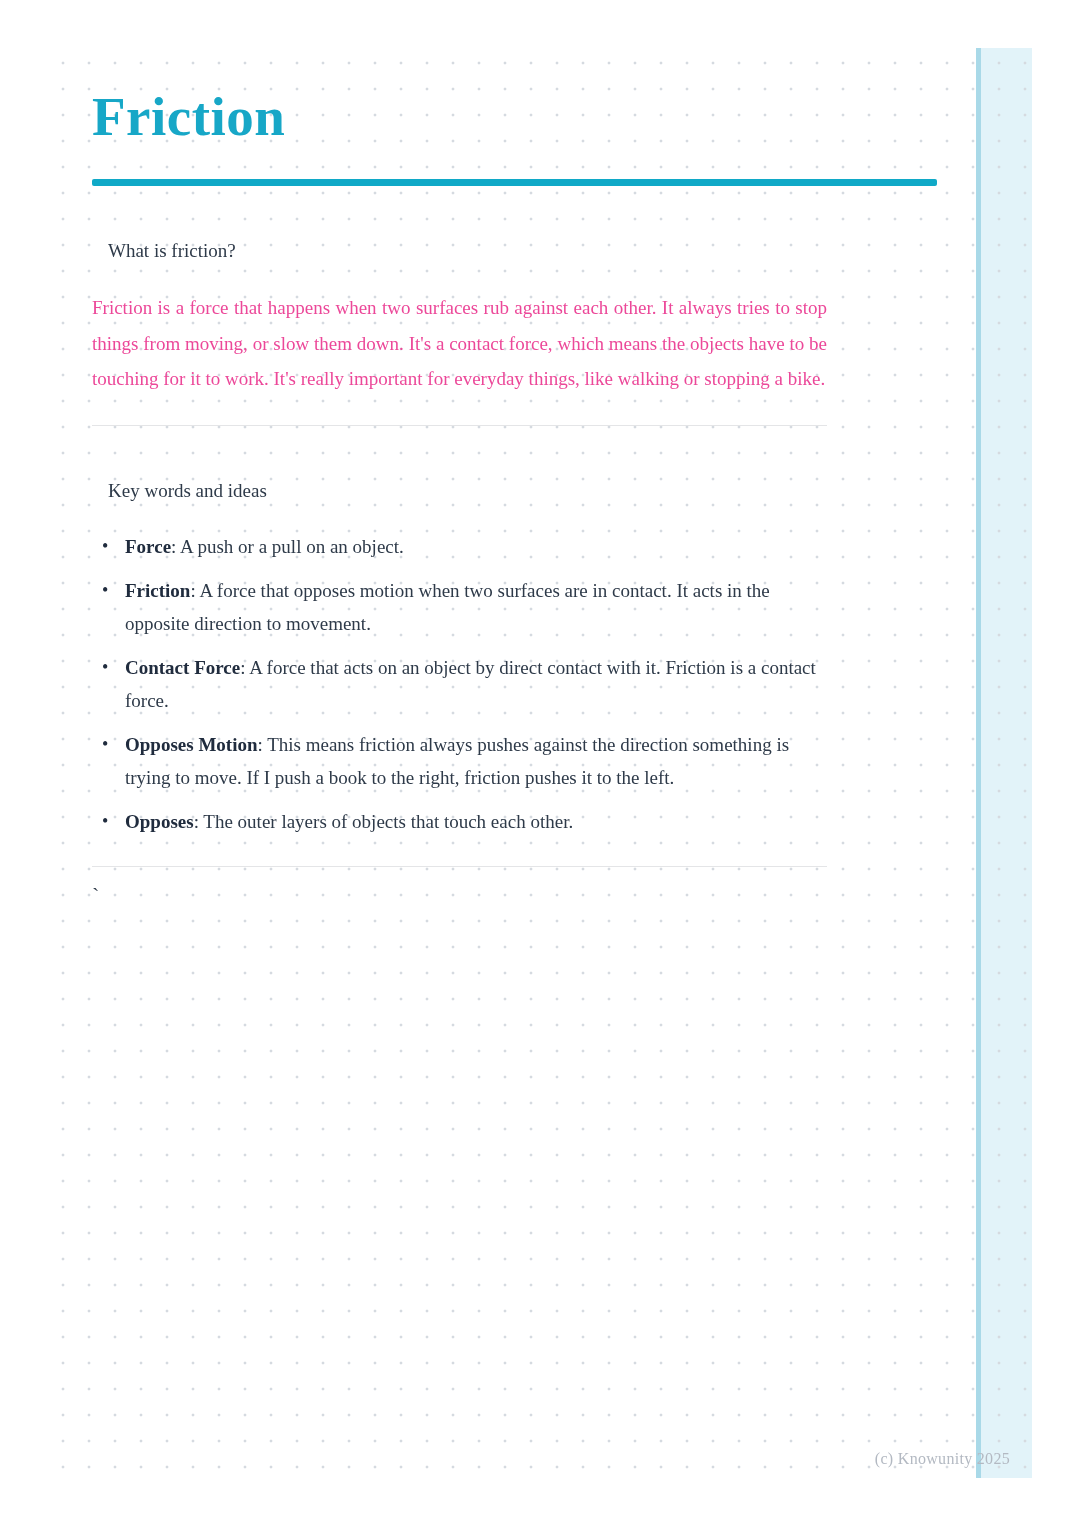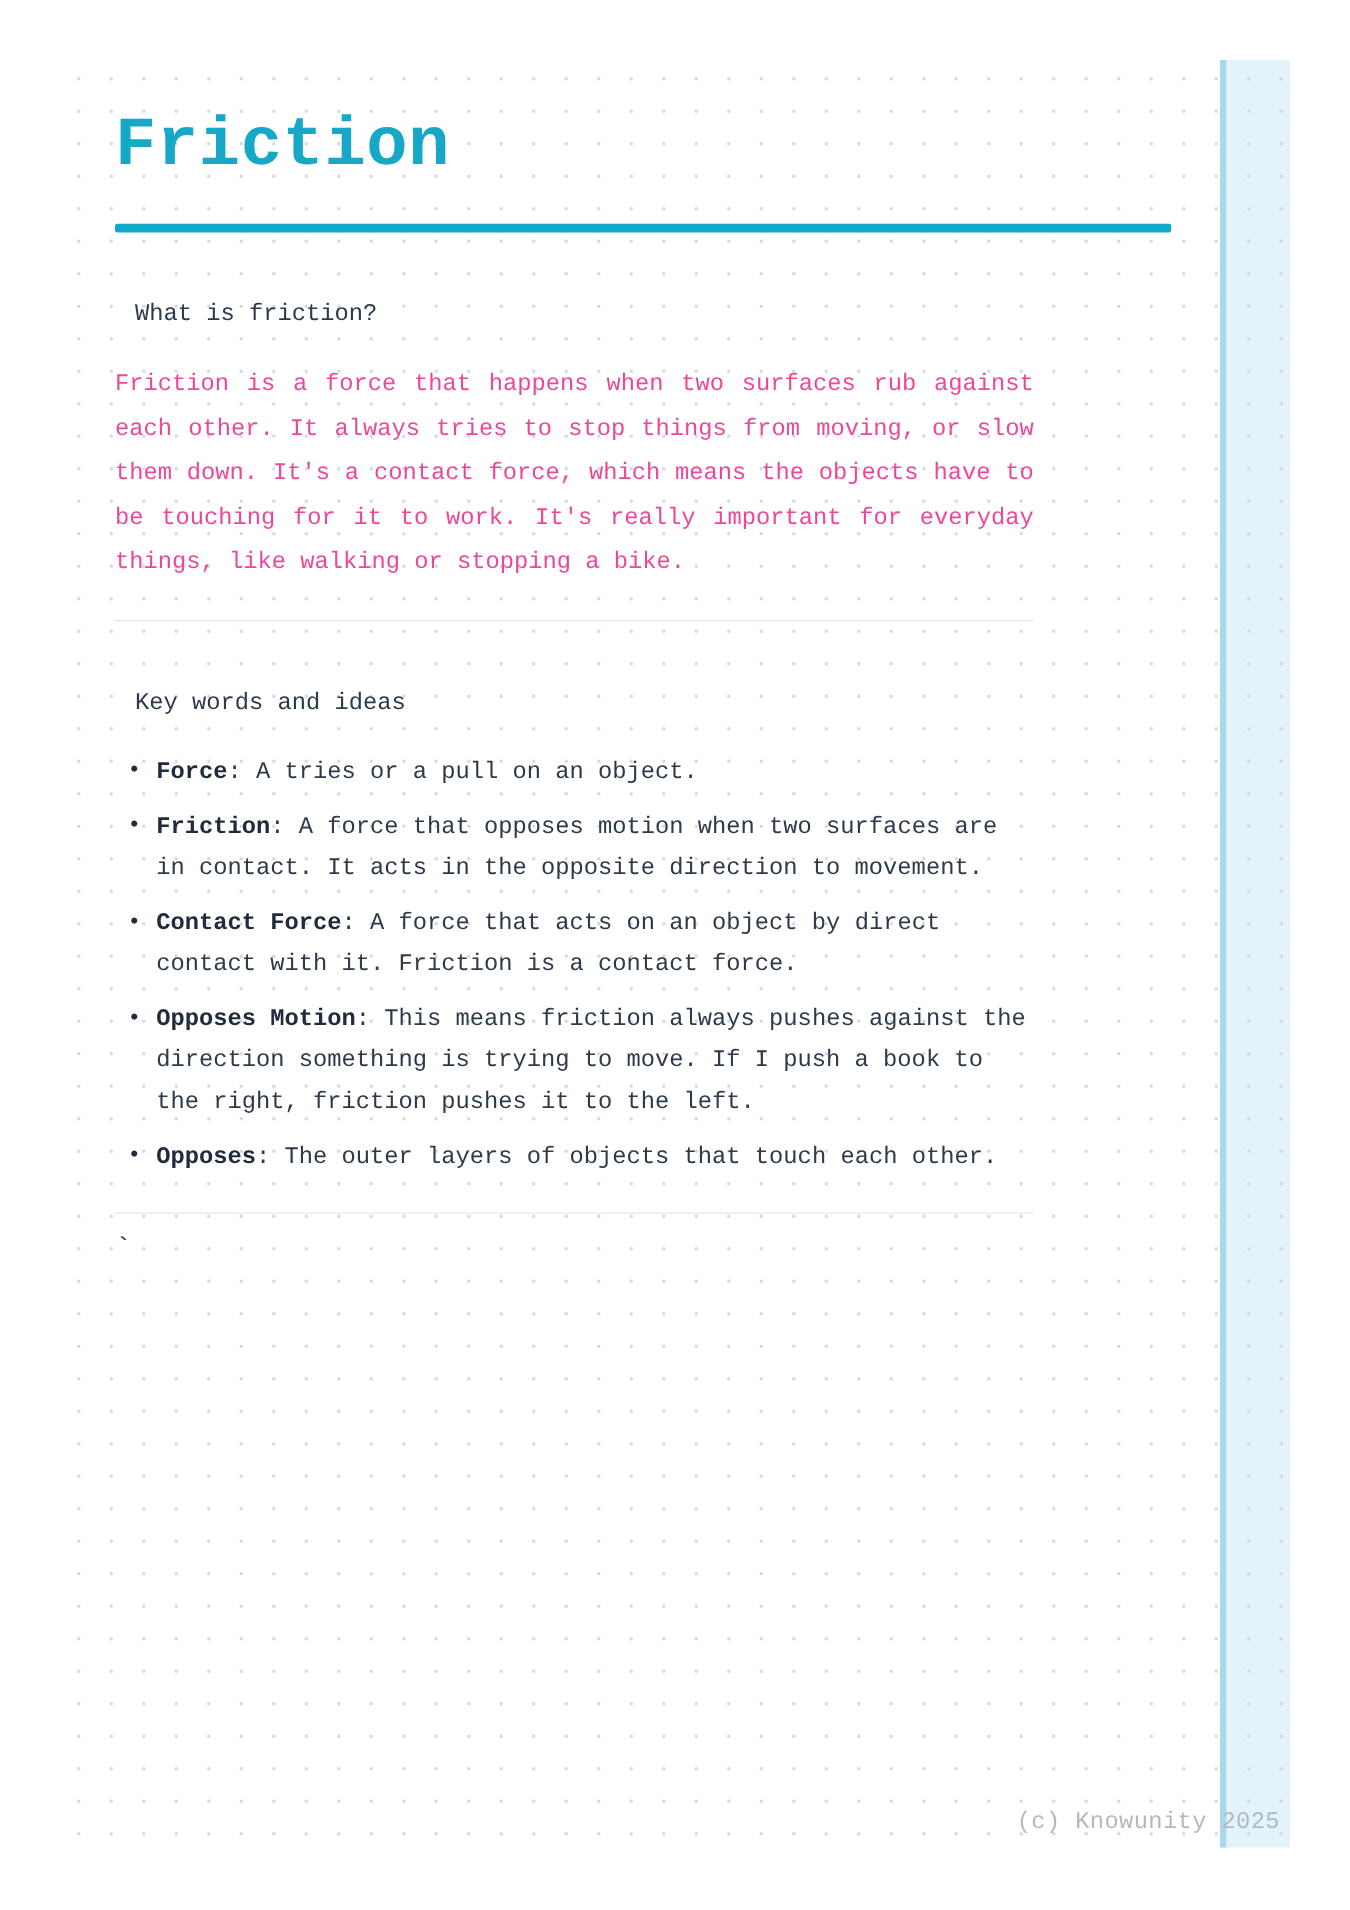--- a/index.html
+++ b/index.html
@@ -6,21 +6,21 @@
     margin: 0;
     padding: 0;
     background: #ffffff;
   }
   .page {
     position: relative;
     width: 1080px;
     height: 1512px;
     background: #ffffff;
     overflow: hidden;
-    font-family: Liberation Mono, monospace;
+    font-family: Liberation Serif, serif;
     color: #2e3a49;
   }
   
   .side-strip {
     position: absolute;
     left: 976px;
     top: 48px;
     width: 51px;
     height: 1430px;
     background: #e2f3f9;
@@ -113,24 +113,24 @@
   }
   .stray-mark {
     margin: 0;
     margin-top: 18px;
     font-size: 22px;
     line-height: 22px;
     color: #2e3a49;
   }
   .footer-copyright {
     position: absolute;
-    right: 56px;
+    right: 70px;
     bottom: 44px;
     z-index: 3;
-    font-size: 19px;
+    font-size: 16px;
     color: #b3b9c2;
     letter-spacing: 0.3px;
   }
 </style>
 </head>
 <body>
 
 <div class="page">
 
   <div class="side-strip"></div>
@@ -144,21 +144,21 @@
     <h2 class="section-heading">What is friction?</h2>
     <p class="body-paragraph">Friction is a force that happens when two surfaces rub against each other. It always tries to stop things from moving, or slow them down. It's a contact force, which means the objects have to be touching for it to work. It's really important for everyday things, like walking or stopping a bike.</p>
 
     <hr class="divider">
 
     <h2 class="section-heading">Key words and ideas</h2>
 
     <ul class="keyword-list">
       <li>
         <span class="bullet">•</span>
-        <span class="term">Force</span><span>: A tries or a pull on an object.</span>
+        <span class="term">Force</span><span>: A push or a pull on an object.</span>
       </li>
       <li>
         <span class="bullet">•</span>
         <span class="term">Friction</span><span>: A force that opposes motion when two surfaces are in contact. It acts in the opposite direction to movement.</span>
       </li>
       <li>
         <span class="bullet">•</span>
         <span class="term">Contact Force</span><span>: A force that acts on an object by direct contact with it. Friction is a contact force.</span>
       </li>
       <li>

